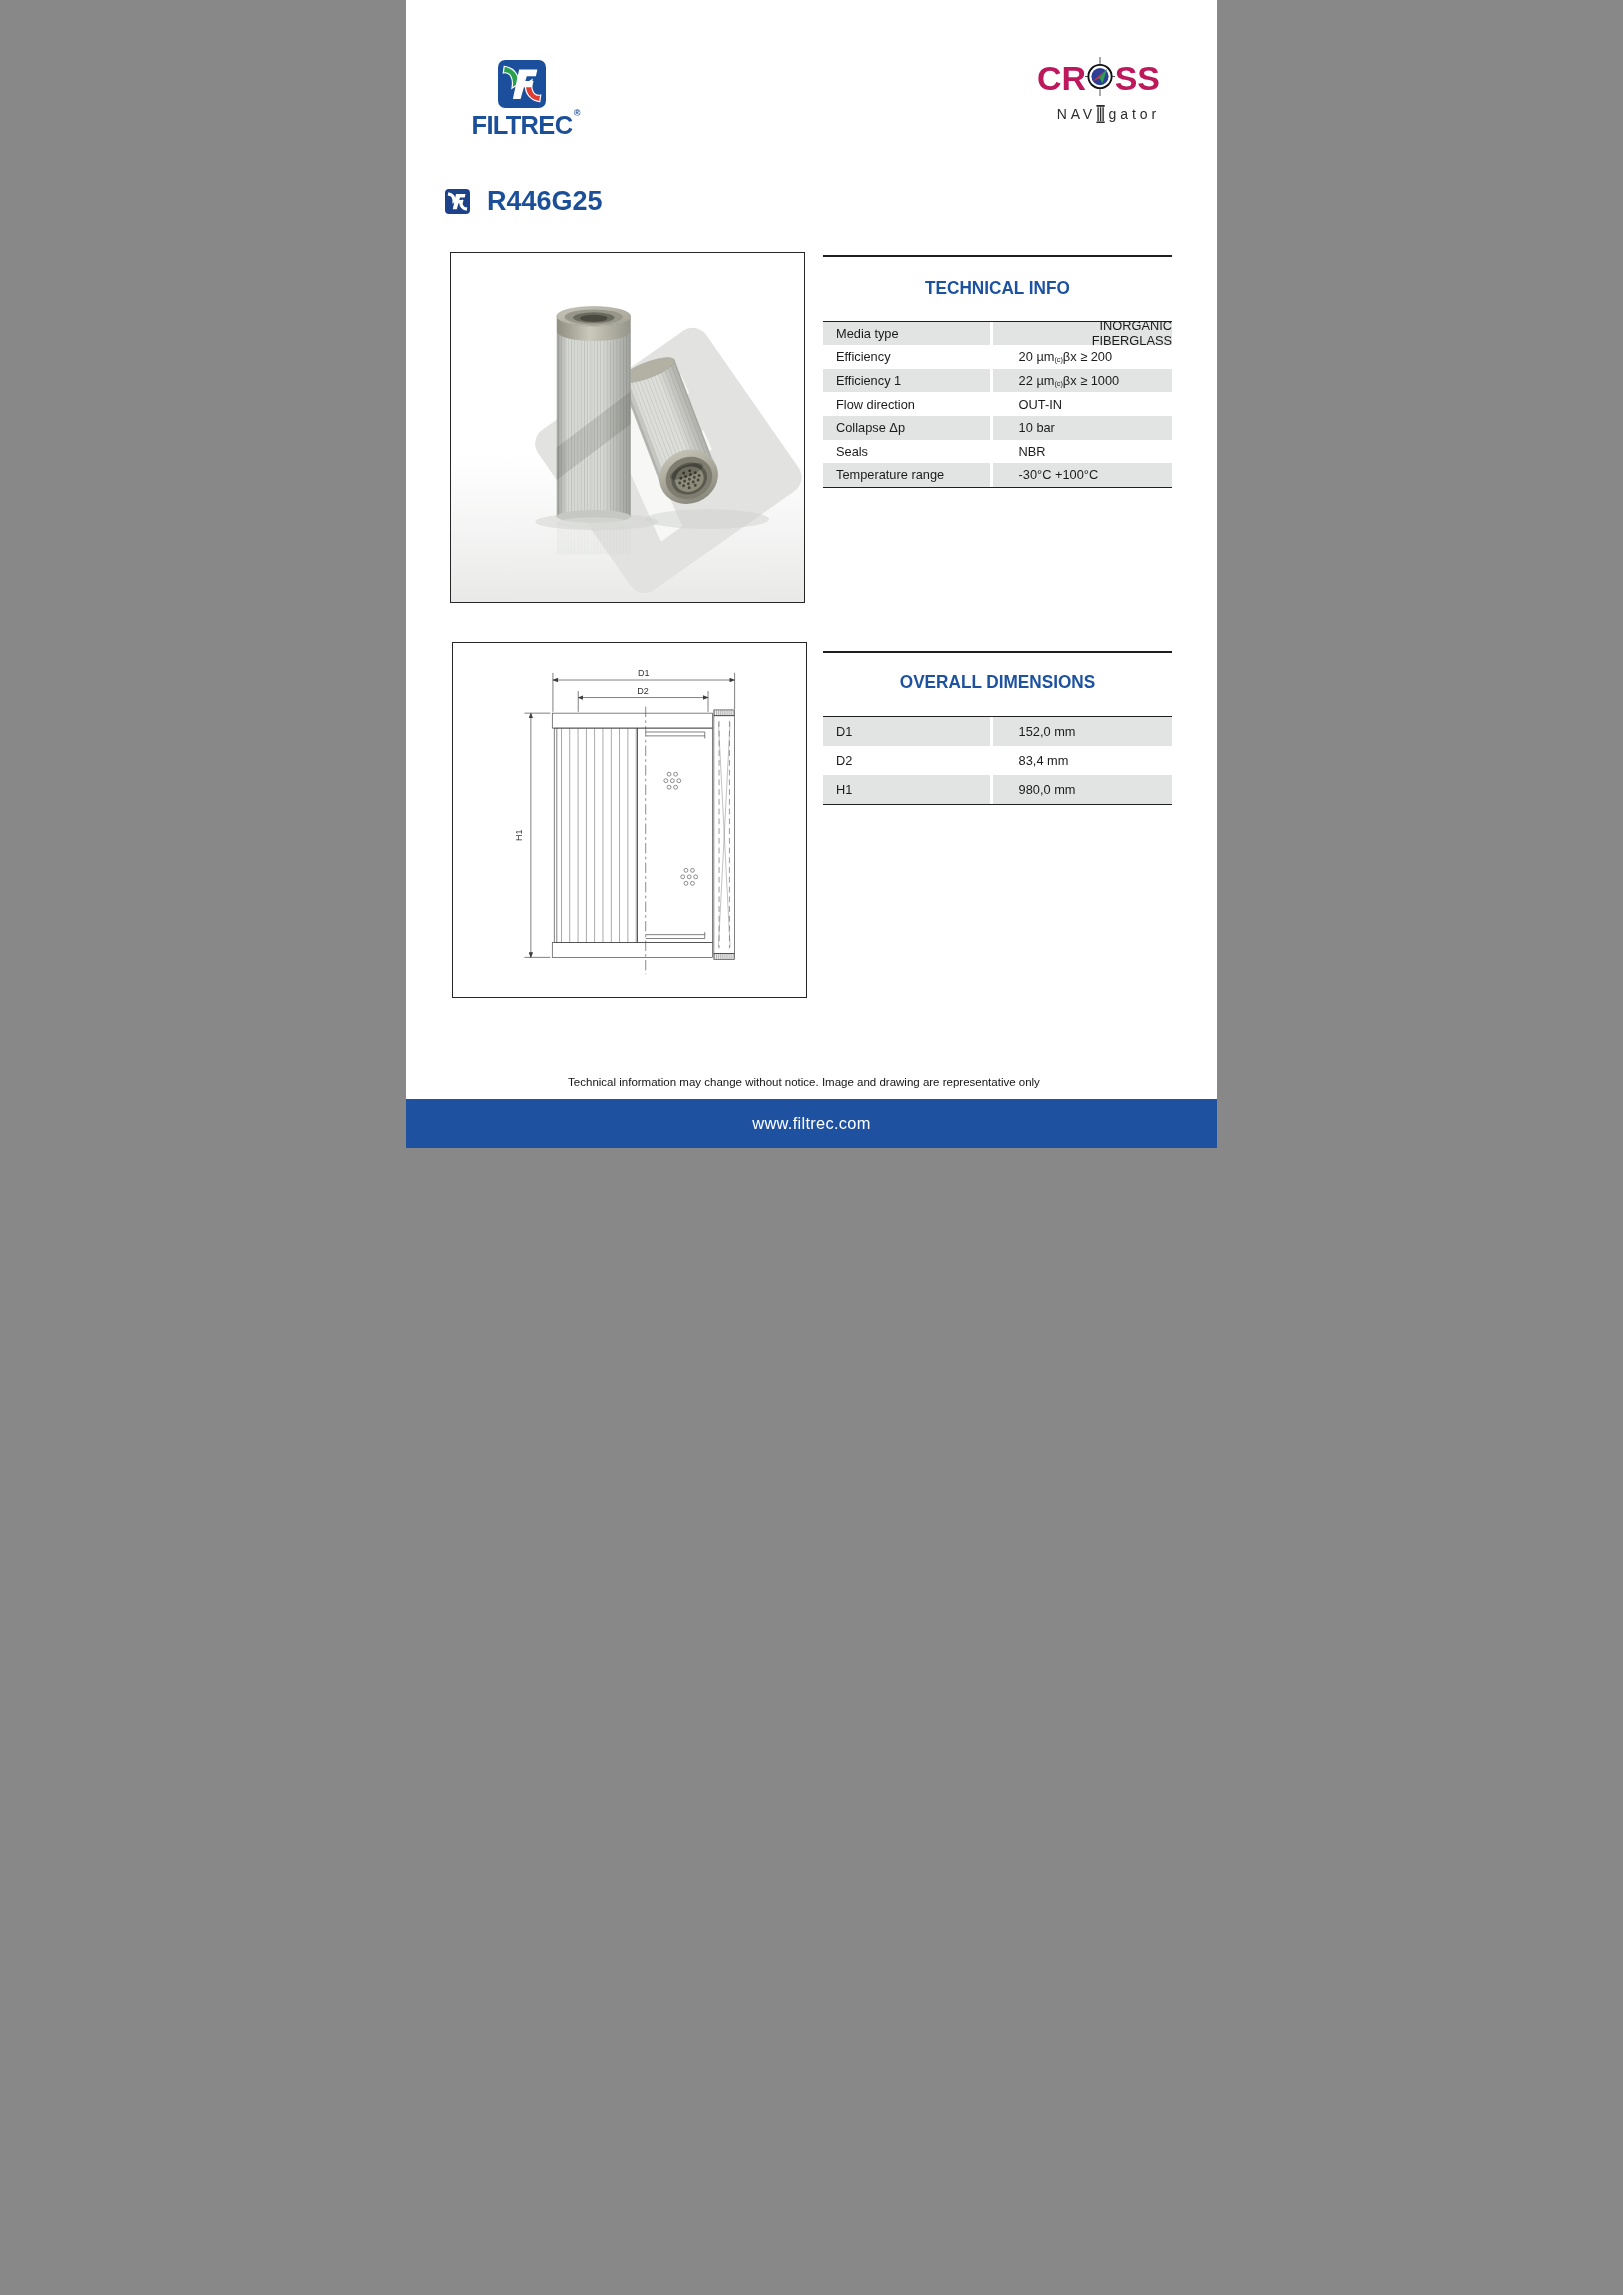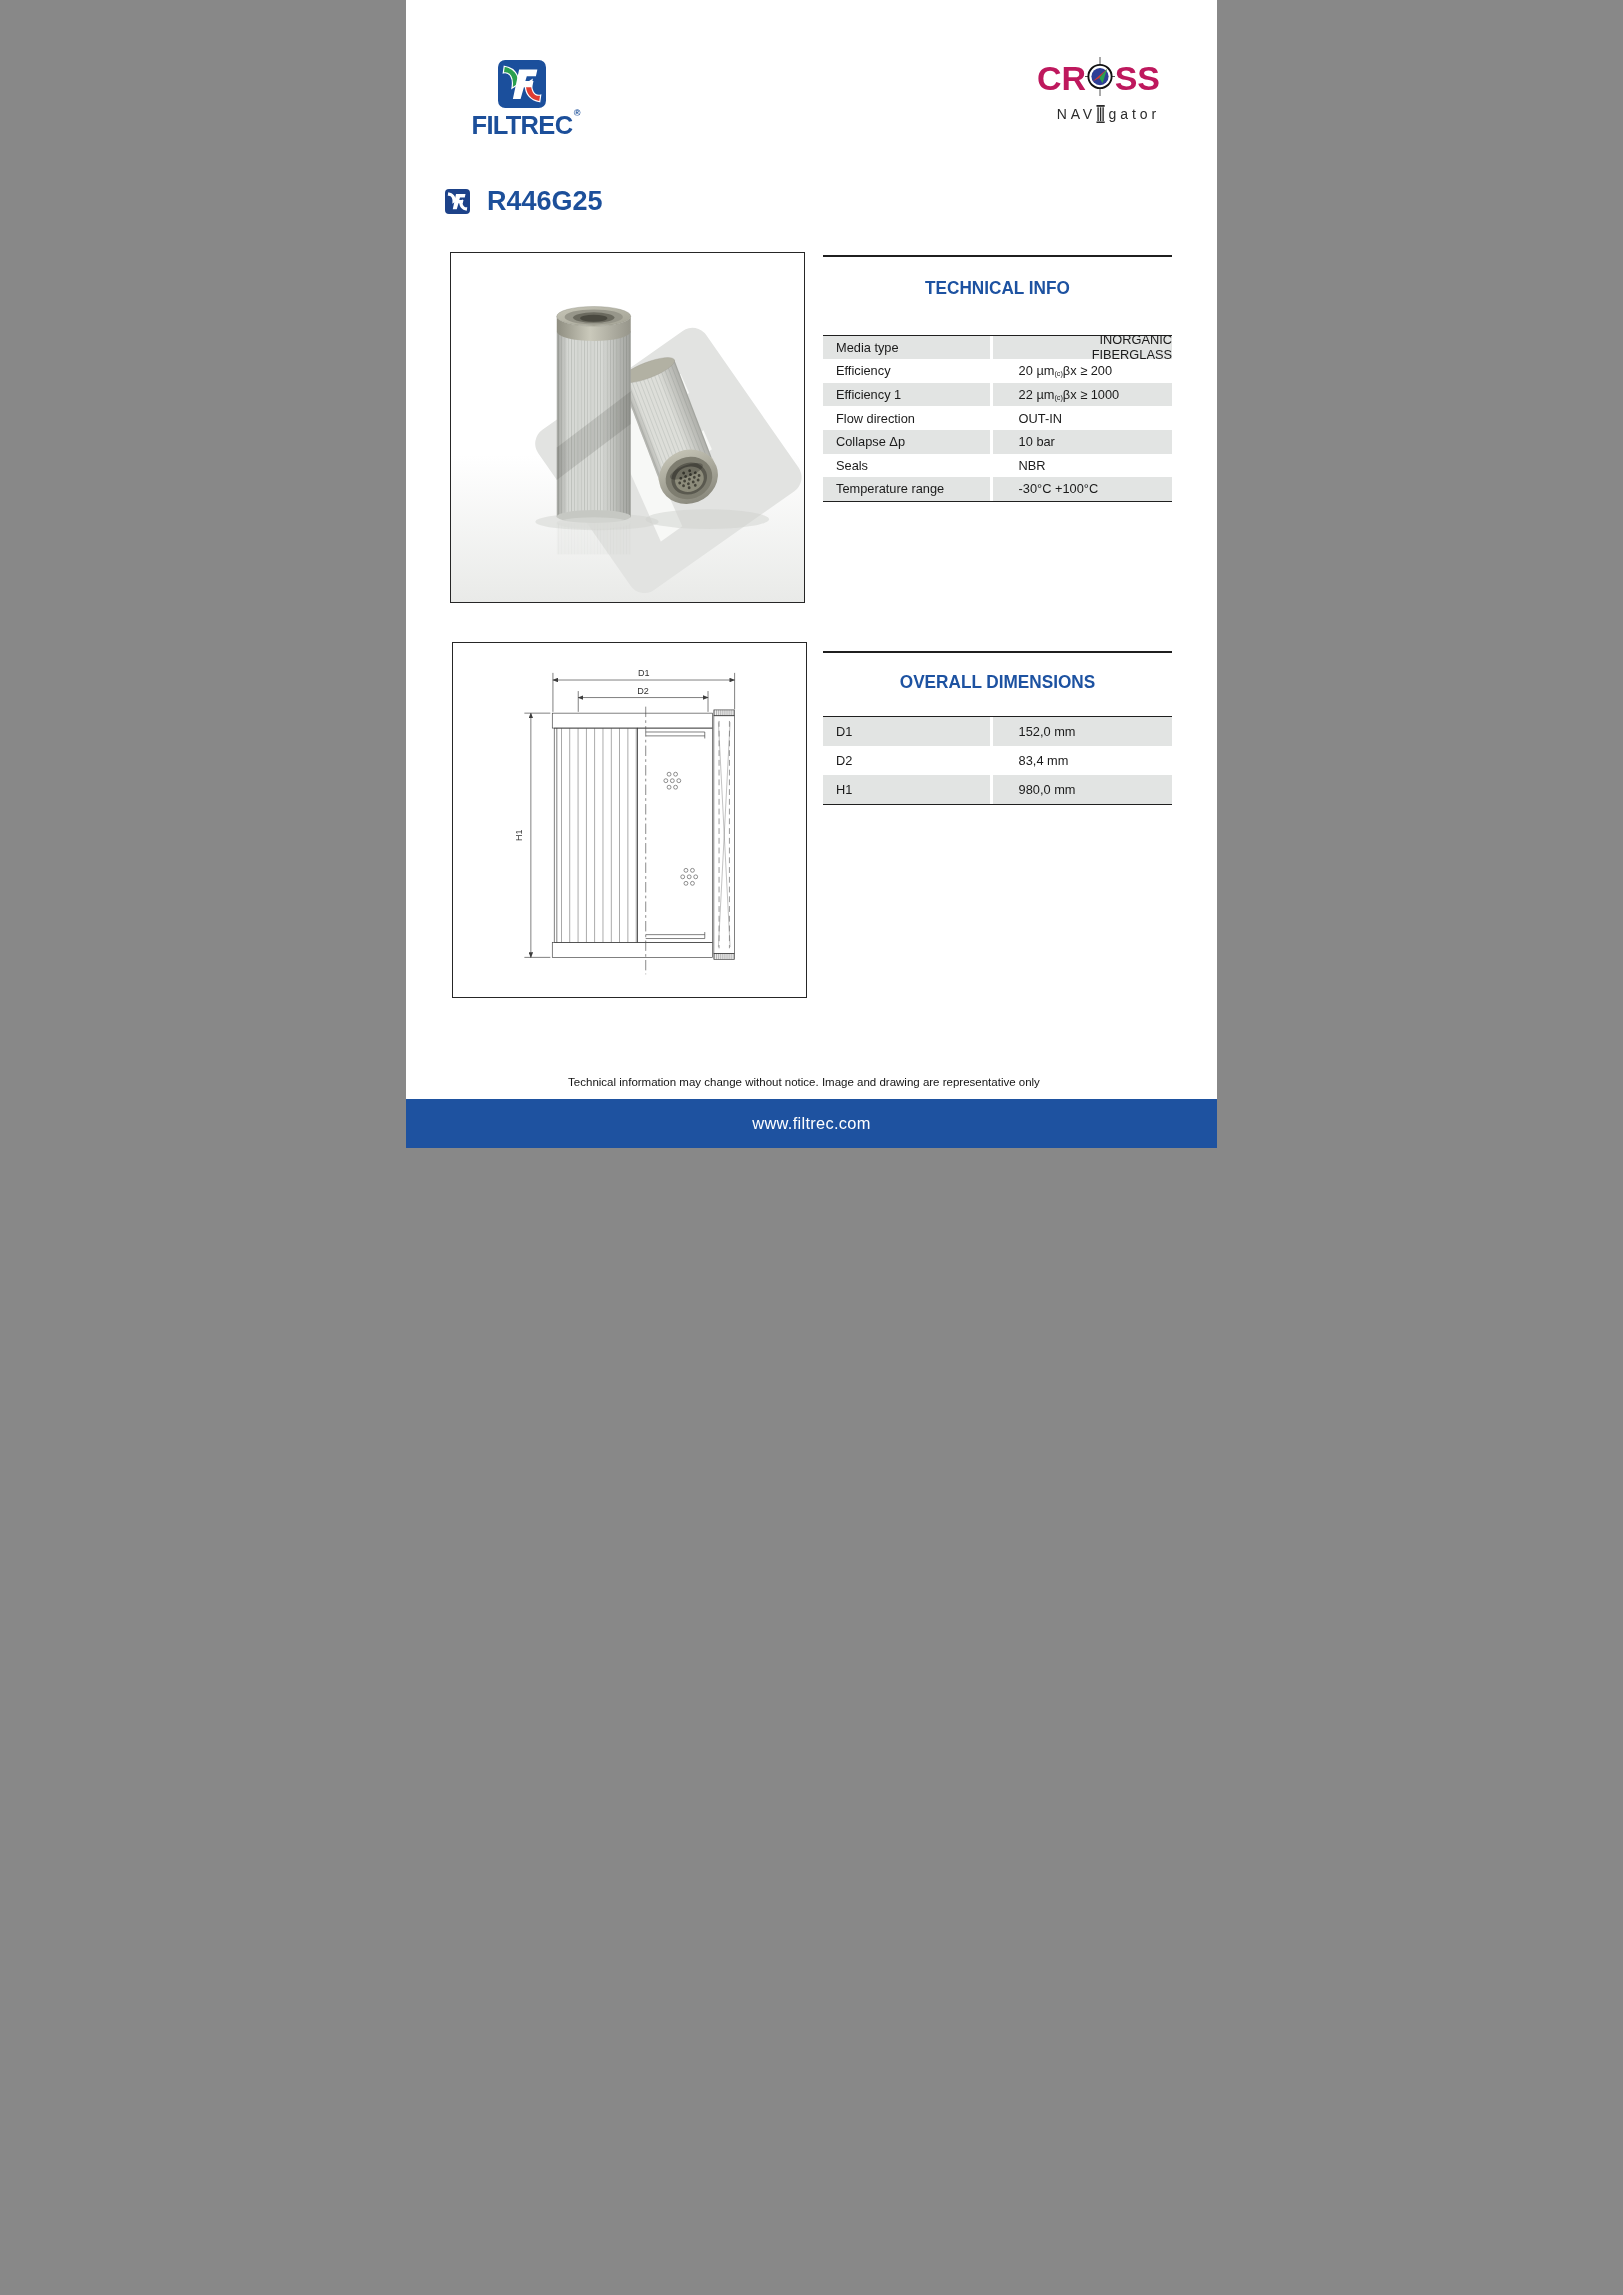--- a/index.html
+++ b/index.html
@@ -26,21 +26,21 @@
   .frame{position:absolute; border:1.3px solid #262626; background:#fff;}
   #photo-box{left:44px; top:252px; width:353px; height:349px;}
   #drawing-box{left:46px; top:642px; width:353px; height:354px;}
   .frame svg{display:block; width:100%; height:100%;}
   
   .section{position:absolute; left:417px; width:349px;}
   #tech-section{top:255px;} #dims-section{top:651px;}
   .rule{height:2px; background:var(--rule);}
   .section h2{margin:19.6px 0 0; text-align:center; font-size:18.3px; line-height:22px; font-weight:700;
     color:#1D52A1; letter-spacing:0; transform:scaleX(.94);}
-  .tbl{margin-top:36px; border-top:1.3px solid var(--rule); border-bottom:1.3px solid var(--rule);}
+  .tbl{margin-top:22px; border-top:1.3px solid var(--rule); border-bottom:1.3px solid var(--rule);}
   .tbl.dims .trow{height:29px;}
   .trow{display:flex; gap:2.6px; height:23.6px; font-size:12.8px; color:var(--text);}
   .trow .cell{display:flex; align-items:center; box-sizing:border-box;}
   .trow .label{width:167px; padding-left:13px;}
   .trow .value{flex:1; padding-left:26px;text-align:right;}
   .trow.gray .cell{background:var(--row_gray);}
   .value sub{font-size:7.2px; transform:translateY(3.3px); line-height:0;}
   
   #disclaimer{position:absolute; left:0; right:15px; top:1076px; text-align:center; font-size:11.5px; color:#141414;}
   #footer-bar{position:absolute; left:0; right:0; top:1099px; height:49px; background:var(--bar); text-align:center;}

